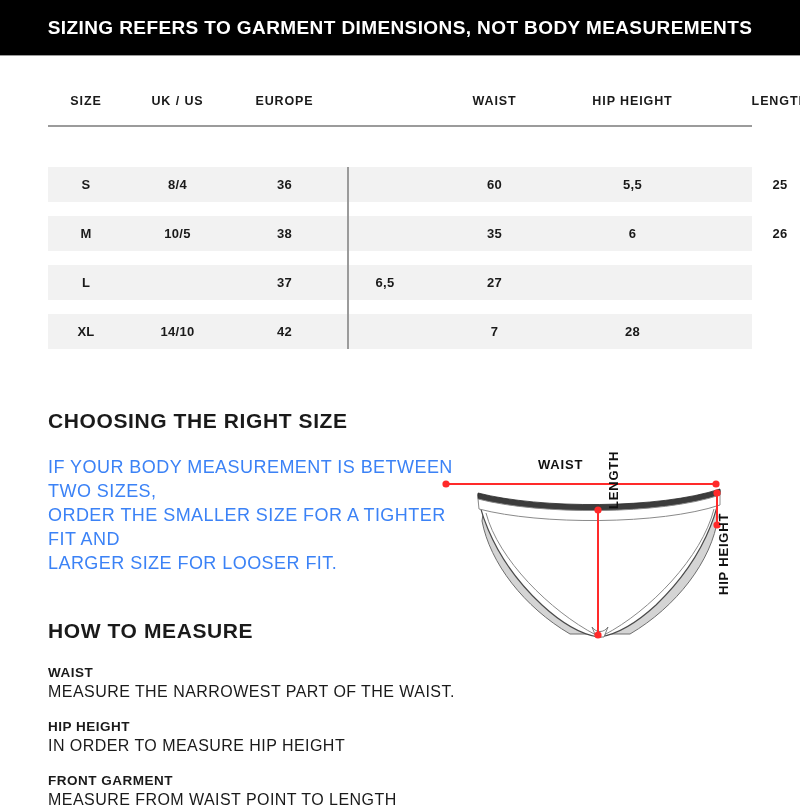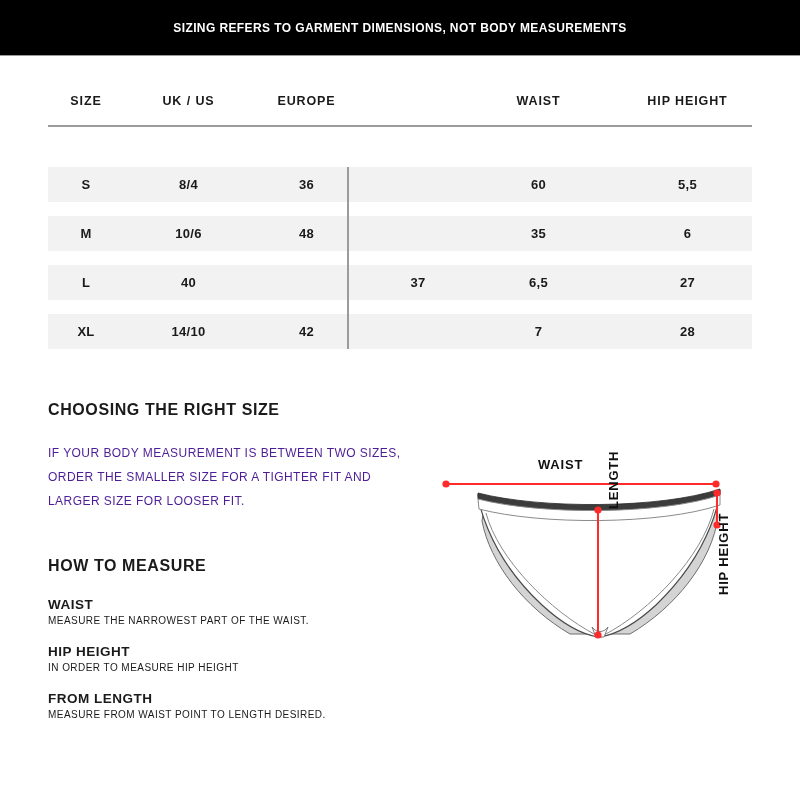--- a/index.html
+++ b/index.html
@@ -20,37 +20,36 @@
   .banner {
     height: 55px;
     background: #000000;
     border-bottom: 1px solid #9a9a9a;
     display: flex;
     align-items: center;
     justify-content: center;
   }
   .banner-text {
     color: #ffffff;
-    font-size: 12px;
+    font-size: 19px;
     font-weight: bold;
     letter-spacing: 0.4px;
     text-align: center;
   }
 
   
   .table-wrap {
     position: relative;
     margin: 0 48px;
     padding-top: 38px;
   }
   .grid {
     display: grid;
     grid-template-columns: 76px 107px 107px 94px 125px 151px 144px;
     align-items: center;
-    gap: 11px;
   }
   .head-cell {
     font-size: 12.5px;
     font-weight: bold;
     letter-spacing: 0.9px;
     text-align: center;
     color: #1a1a1a;
     padding-bottom: 6px;
   }
   .spacer-col { }
@@ -91,50 +90,50 @@
   
   .lower {
     position: relative;
     margin: 0 48px;
     padding-top: 52px;
   }
   .left-col {
     width: 420px;
   }
   .sec-title {
-    font-size: 16px;
+    font-size: 21px;
     font-weight: bold;
     letter-spacing: 0.6px;
-    margin: 0 0 22px 0;
+    margin: 8px 0 22px 0;
     color: #1a1a1a;
   }
   .sec-title.second {
     margin-top: 44px;
   }
   .body-text {
-    font-size: 12px;
+    font-size: 18px;
     line-height: 24px;
     letter-spacing: 0.45px;
-    color: #4c1d95;
+    color: #3b82f6;
     margin: 0;
   }
   .measure-block {
     margin-top: 18px;
   }
   .measure-block:first-of-type {
     margin-top: 0;
   }
   .measure-label {
     font-size: 13.5px;
     font-weight: bold;
     letter-spacing: 0.5px;
     margin: 0 0 3px 0;
   }
   .measure-desc {
-    font-size: 10px;
+    font-size: 16px;
     letter-spacing: 0.45px;
     margin: 0;
     color: #1a1a1a;
   }
 
   
   .diagram {
     position: absolute;
     left: 420px;
     top: 455px;
@@ -185,31 +184,30 @@
       <div class="cell">8/4</div>
       <div class="cell">36</div>
       <div class="spacer-col"></div>
       <div class="cell">60</div>
       <div class="cell">5,5</div>
       <div class="cell">25</div>
     </div>
 
     <div class="row grid">
       <div class="cell">M</div>
-      <div class="cell">10/6</div>
-      <div class="cell">48</div>
+      <div class="cell">10/5</div>
+      <div class="cell">38</div>
       <div class="spacer-col"></div>
       <div class="cell">35</div>
       <div class="cell">6</div>
       <div class="cell">26</div>
     </div>
 
     <div class="row grid">
       <div class="cell">L</div>
-      <div class="cell">40</div>
       <div class="spacer-col"></div>
       <div class="cell">37</div>
       <div class="cell">6,5</div>
       <div class="cell">27</div>
     </div>
 
     <div class="row grid">
       <div class="cell">XL</div>
       <div class="cell">14/10</div>
       <div class="cell">42</div>
@@ -234,21 +232,21 @@
       <p class="measure-label">WAIST</p>
       <p class="measure-desc">MEASURE THE NARROWEST PART OF THE WAIST.</p>
     </div>
 
     <div class="measure-block">
       <p class="measure-label">HIP HEIGHT</p>
       <p class="measure-desc">IN ORDER TO MEASURE HIP HEIGHT</p>
     </div>
 
     <div class="measure-block">
-      <p class="measure-label">FROM LENGTH</p>
+      <p class="measure-label">FRONT GARMENT</p>
       <p class="measure-desc">MEASURE FROM WAIST POINT TO LENGTH DESIRED.</p>
     </div>
   </div>
 </div>
 
 <div class="diagram">
   <svg width="320" height="200" viewBox="0 0 320 200">
 
     <g>
 

